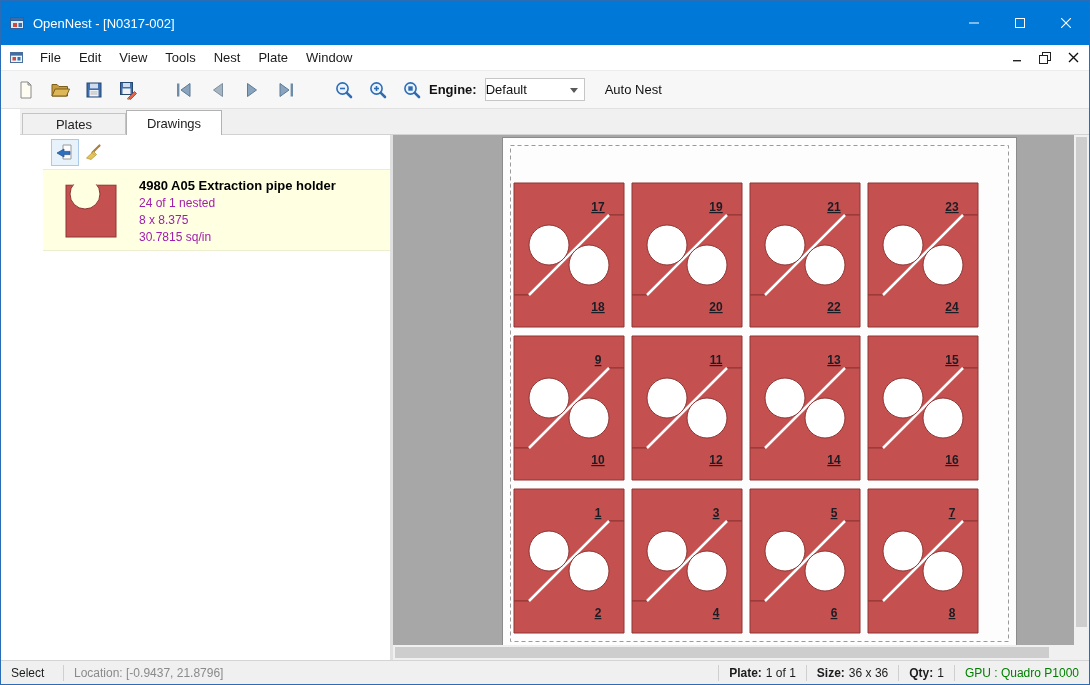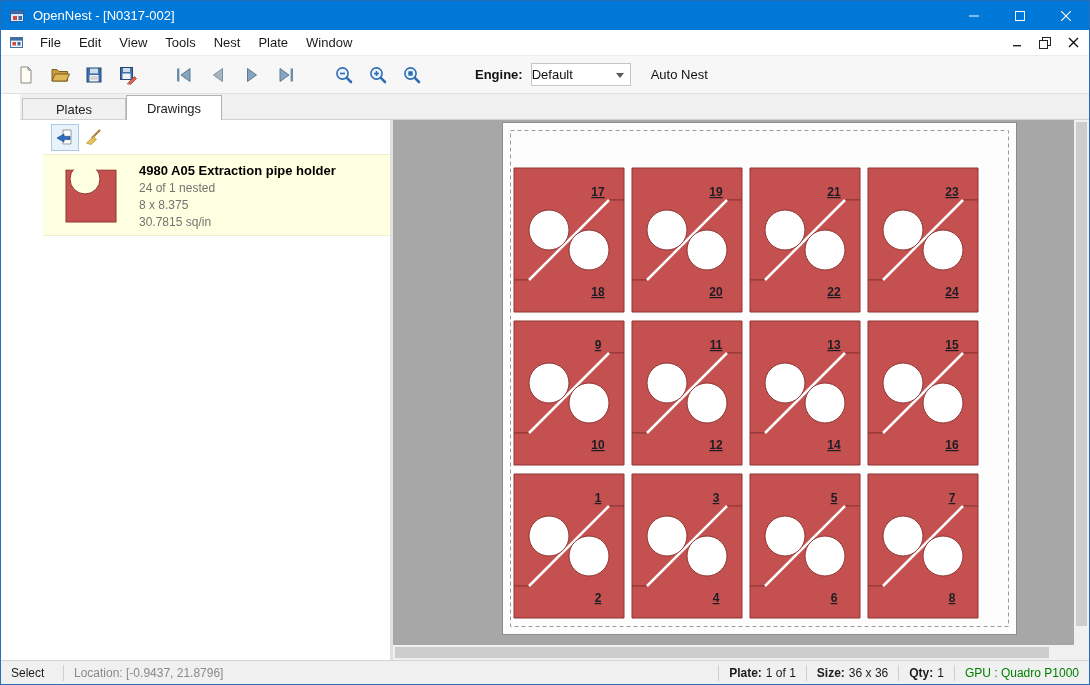--- a/index.html
+++ b/index.html
@@ -1,39 +1,39 @@
 <!DOCTYPE html>
 <html><head>
 <meta charset="utf-8">
 <style>
   html,body{margin:0;padding:0;}
   body{width:1090px;height:685px;position:relative;font-family:"Liberation Sans",sans-serif;background:#fff;overflow:hidden;}
   .window{position:absolute;inset:0;border:1px solid #2a6cb5;box-sizing:border-box;display:flex;flex-direction:column;background:#fff;}
 
   
-  .titlebar{height:29px;background:#0078d7;display:flex;align-items:center;color:#fff;flex:0 0 auto;}
+  .titlebar{height:44px;background:#0078d7;display:flex;align-items:center;color:#fff;flex:0 0 auto;}
   .titlebar .app-icon{width:16px;height:16px;margin:0 8px 0 8px;}
   .titlebar .title{font-size:13px;}
   .titlebar .spacer{flex:1;}
   .win-btn{width:46px;height:29px;display:flex;align-items:center;justify-content:center;background:transparent;border:none;padding:0;cursor:default;}
 
   
   .menubar{height:26px;background:#ffffff;display:flex;align-items:center;font-size:13px;color:#1a1a1a;border-bottom:1px solid #ececec;box-sizing:border-box;flex:0 0 auto;}
   .menubar .mdi-icon{width:16px;height:16px;margin:0 6px 0 8px;}
   .menu-item{padding:4px 9px;cursor:default;}
   .menubar .spacer{flex:1;}
   .mdi-btn{width:24px;height:20px;display:flex;align-items:center;justify-content:center;background:transparent;border:none;padding:0;margin-right:4px;}
 
   
   .toolbar{height:38px;background:#f7f7f7;border-bottom:1px solid #e2e2e2;display:flex;align-items:center;box-sizing:border-box;flex:0 0 auto;padding-left:8px;}
   .tb-btn{width:34px;height:32px;display:flex;align-items:center;justify-content:center;background:transparent;border:none;padding:0;}
   .tb-group{display:flex;align-items:center;}
   .g2{margin-left:22px;}
   .g3{margin-left:24px;}
-  .engine-wrap{margin-left:46px;display:flex;align-items:center;justify-content:space-between;}
+  .engine-wrap{display:flex;align-items:center;justify-content:space-between;}
   .engine-label{font-weight:bold;font-size:13px;color:#111;}
   .combo{margin-left:8px;width:100px;height:23px;background:#fff;border:1px solid #c6c6c6;display:flex;align-items:center;box-sizing:border-box;font-size:13px;color:#111;position:relative;}
   .combo .arrow{position:absolute;right:6px;top:9px;width:0;height:0;border-left:4px solid transparent;border-right:4px solid transparent;border-top:5px solid #5a5a5a;}
   .autonest{margin-left:20px;font-size:13px;color:#111;}
 
   
   .tabstrip{height:26px;background:#f0f0f0;border-bottom:1px solid #d2d2d2;display:flex;align-items:flex-end;box-sizing:border-box;flex:0 0 auto;margin-left:19px;}
   .tab{height:21px;line-height:21px;text-align:center;font-size:13px;color:#222;border:1px solid #c4c4c4;border-bottom:none;background:#f1f1f1;box-sizing:border-box;}
   .tab.inactive{width:104px;margin-left:2px;}
   .tab.active{width:96px;height:25px;line-height:25px;background:#fff;margin-bottom:-1px;border-color:#b2b2b2;}
@@ -42,21 +42,21 @@
   .content{flex:1;display:flex;min-height:0;}
   .sidepanel{width:347px;background:#fff;flex:0 0 auto;display:flex;flex-direction:column;margin-left:42px;}
   .splitter{width:3px;background:#e0e0e0;flex:0 0 auto;}
   .panel-toolbar{height:34px;display:flex;align-items:center;padding-left:8px;flex:0 0 auto;}
   .pt-btn{width:28px;height:27px;display:flex;align-items:center;justify-content:center;background:transparent;border:1px solid transparent;padding:0;}
   .pt-btn.framed{border:1px solid #abc9e8;background:#e8f2fb;}
   .drawing-item{height:82px;background:#ffffe1;border-top:1px solid #ededcf;border-bottom:1px solid #ededcf;display:flex;box-sizing:border-box;cursor:default;}
   .thumb-box{width:96px;display:flex;align-items:center;justify-content:center;flex:0 0 auto;}
   .item-text{padding-top:8px;}
   .item-title{font-size:13px;font-weight:bold;color:#000;}
-  .item-line{font-size:12px;color:#737373;margin-top:3px;}
+  .item-line{font-size:12px;color:#a21caf;margin-top:3px;}
 
   
   .canvas{flex:1;position:relative;background:#a7a7a7;overflow:hidden;}
   .plate{position:absolute;left:109px;top:2px;width:515px;height:617px;text-align:right;}
   .hscroll{position:absolute;left:0;right:15px;bottom:0;height:15px;background:#f0f0f0;}
   .hscroll .thumb{position:absolute;left:2px;top:2px;height:11px;width:96%;background:#cdcdcd;}
   .vscroll{position:absolute;top:0;bottom:15px;right:0;width:15px;background:#f0f0f0;}
   .vscroll .thumb{position:absolute;top:2px;left:2px;width:11px;height:96%;background:#cdcdcd;}
   .scorner{position:absolute;right:0;bottom:0;width:15px;height:15px;background:#f0f0f0;}
 

